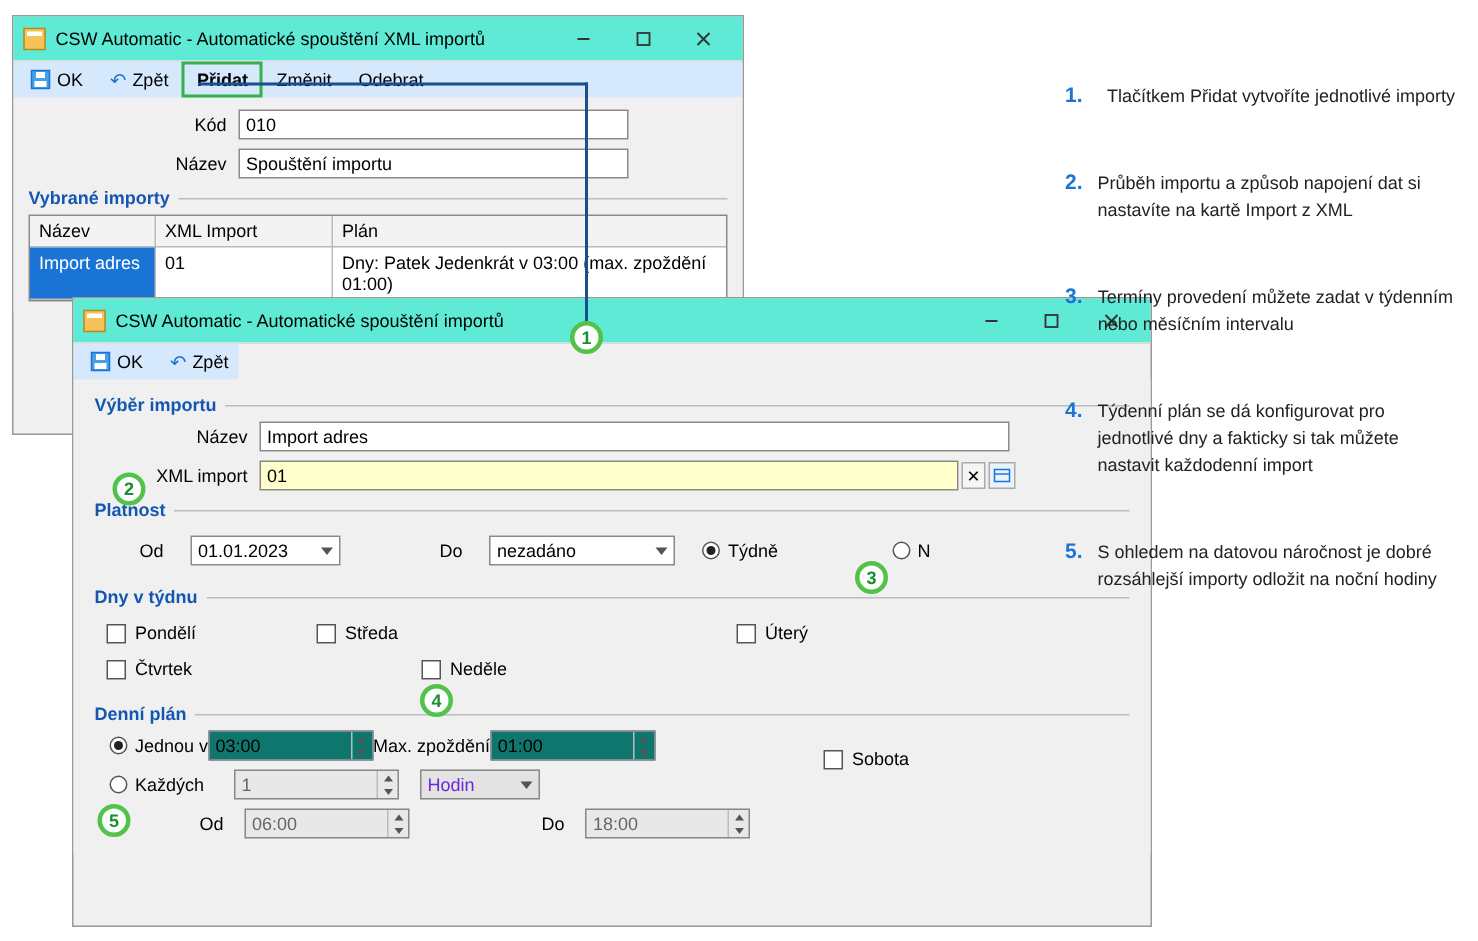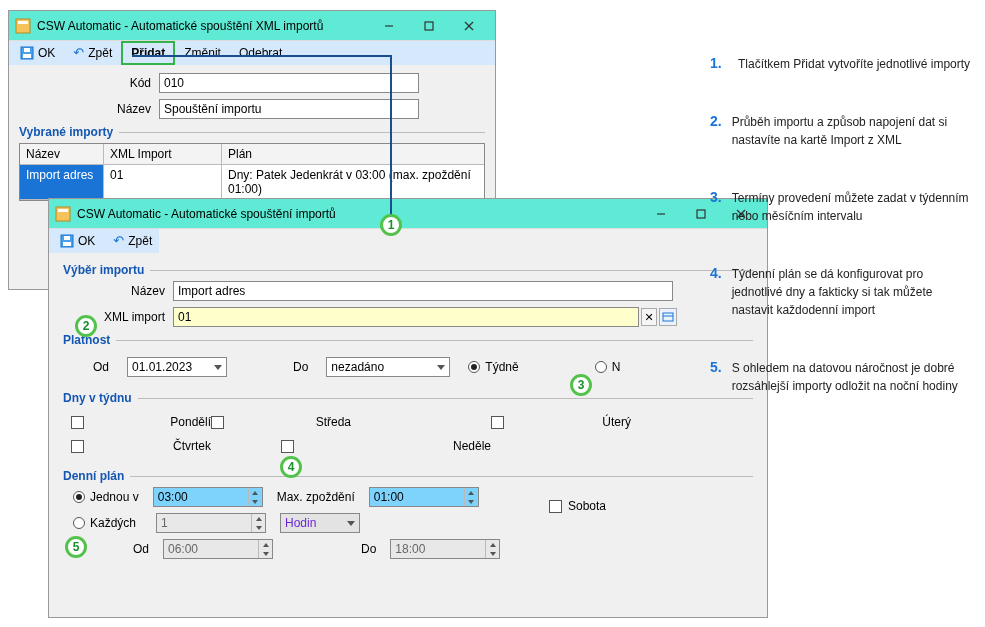--- a/index.html
+++ b/index.html
@@ -41,21 +41,21 @@
     .toolbar {
       height: 24px;
       background: #d6e8fb;
       display: flex;
       align-items: center;
       padding: 0 2px;
       gap: 0;
     }
     .tbtn {
       padding: 3px 8px;
-      display: inline-flex; align-items:flex-start; gap:4px;
+      display: inline-flex; align-items:flex-end; gap:4px;
       font-size: 12px;
       border: 1px solid transparent;
     }
     .tbtn.highlight { border: 2px solid #33b34a; background:#d6e8fb;font-weight:bold; }
     .body { padding: 8px 10px; background: #f0f0f0; }
     .row { display:flex; align-items:center; margin-bottom:6px; }
     .lbl { width: 140px; text-align: right; padding-right: 8px; }
     .lbl2 { width: 110px; text-align: right; padding-right: 8px; }
     .txtbox {
       flex: 1;
@@ -117,36 +117,36 @@
     }
     .combo.disabled { background:#e3e3e3; color:#6d28d9; }
     .radio { display:inline-flex; align-items:center; gap:5px; }
     .radio .dot {
       width:12px; height:12px; border:1px solid #555; border-radius:50%;
       display:inline-flex; align-items:center; justify-content:center; background:#fff;
     }
     .radio.checked .dot::after {
       content:""; width:6px; height:6px; background:#222; border-radius:50%;
     }
-    .checkbox { display:inline-flex; align-items:center; gap:6px;justify-content:space-between; }
+    .checkbox { display:inline-flex; align-items:center; gap:6px; }
     .checkbox .box {
       width:13px; height:13px; border:1px solid #555; background:#fff;
       display:inline-flex; align-items:center; justify-content:center;
     }
     .checkbox.checked .box::after {
       content:"✓"; font-size:11px; line-height:1; color:#222;
     }
     .days-grid {
       display: grid;
       grid-template-columns: repeat(4, 140px);
       row-gap: 10px;
       padding: 6px 0 10px 8px;
     }
     .spinbox {
-      border:1px solid #888; background:#7dd3fc; height:20px; width:110px;
+      border:1px solid #888; background:#0f766e; height:20px; width:110px;
       display:inline-flex; align-items:center; padding:0 16px 0 4px;
       position:relative; font-size:12px;
     }
     .spinbox.disabled { background:#e8e8e8; color:#666; }
     .spinbox .spins { position:absolute; right:0; top:0; bottom:0; width:14px;
       display:flex; flex-direction:column; border-left:1px solid #bbb; }
     .spinbox .spins div { flex:1; display:flex; align-items:center; justify-content:center; }
     .spinbox .spins div::before {
       content:""; border-left:3px solid transparent; border-right:3px solid transparent;
     }
@@ -372,21 +372,21 @@
         </span>
     </div>
     <div style="position:absolute; left:500px; top:300px;">
       <span class="checkbox">
           <span class="box"></span>
           <span>Sobota</span>
         </span>
     </div>
 
     <div class="group-title"><span>Denní plán</span></div>
-    <div class="row" style="gap:14px; padding-left:10px;">
+    <div class="row" style="padding-left:10px;">
       <span class="radio checked">
         <span class="dot"></span>
         <span>Jednou v</span>
       </span>
       <span class="spinbox">
         <span>03:00</span>
         <span class="spins">
             <div class="up"></div>
             <div class="dn"></div>
           </span>

